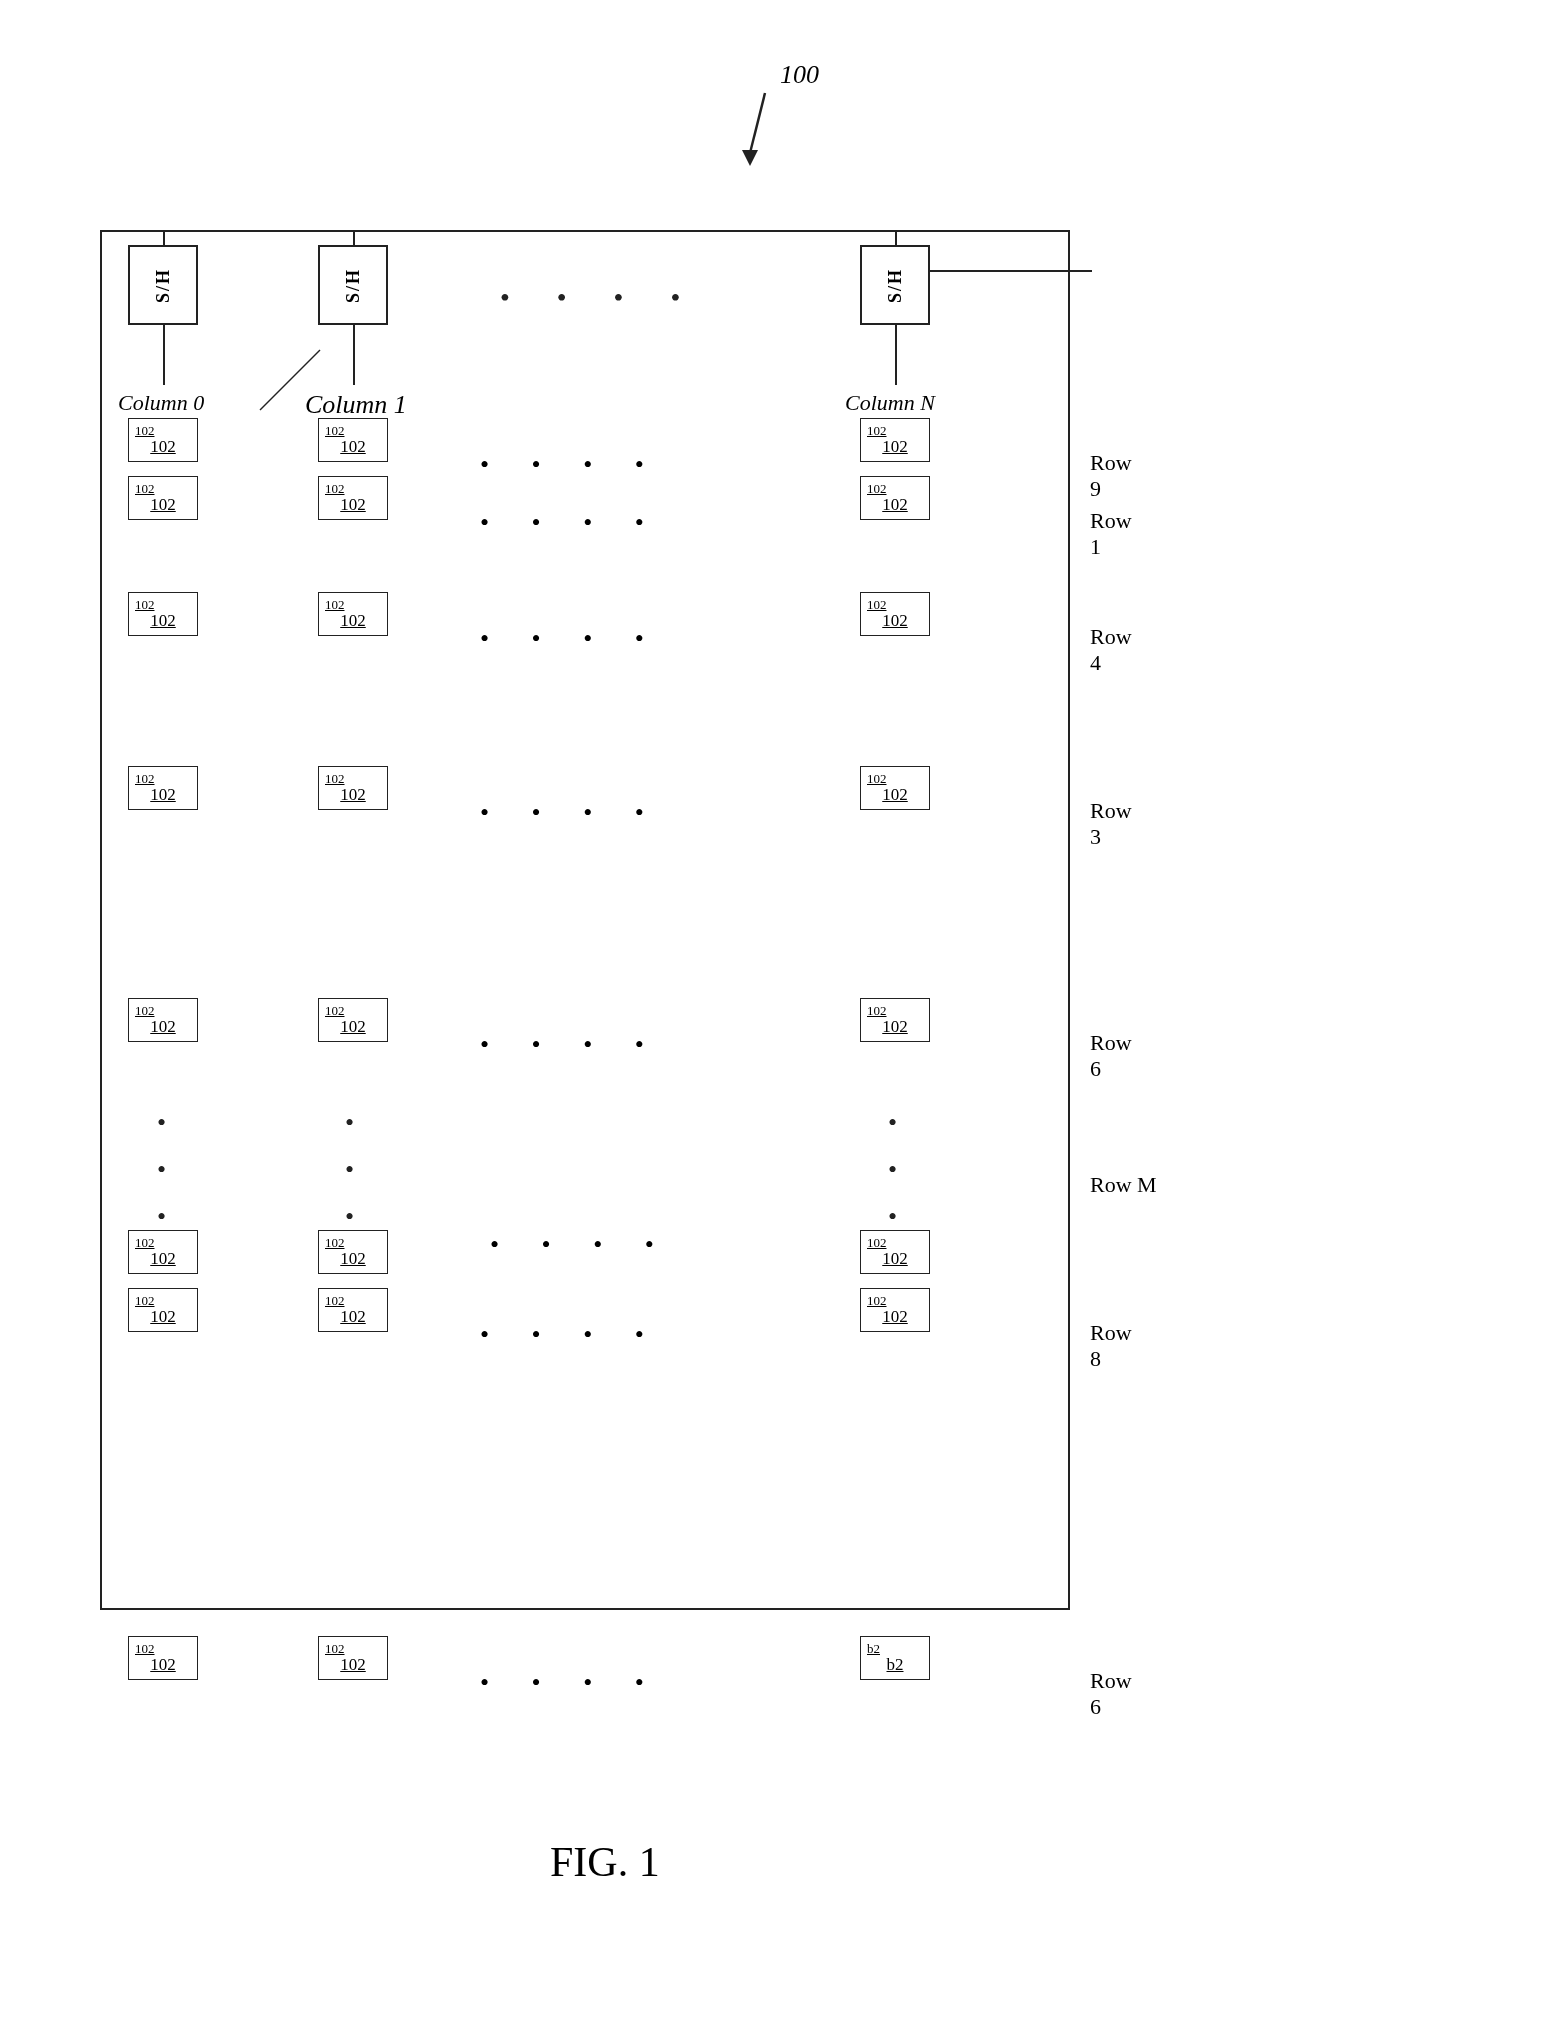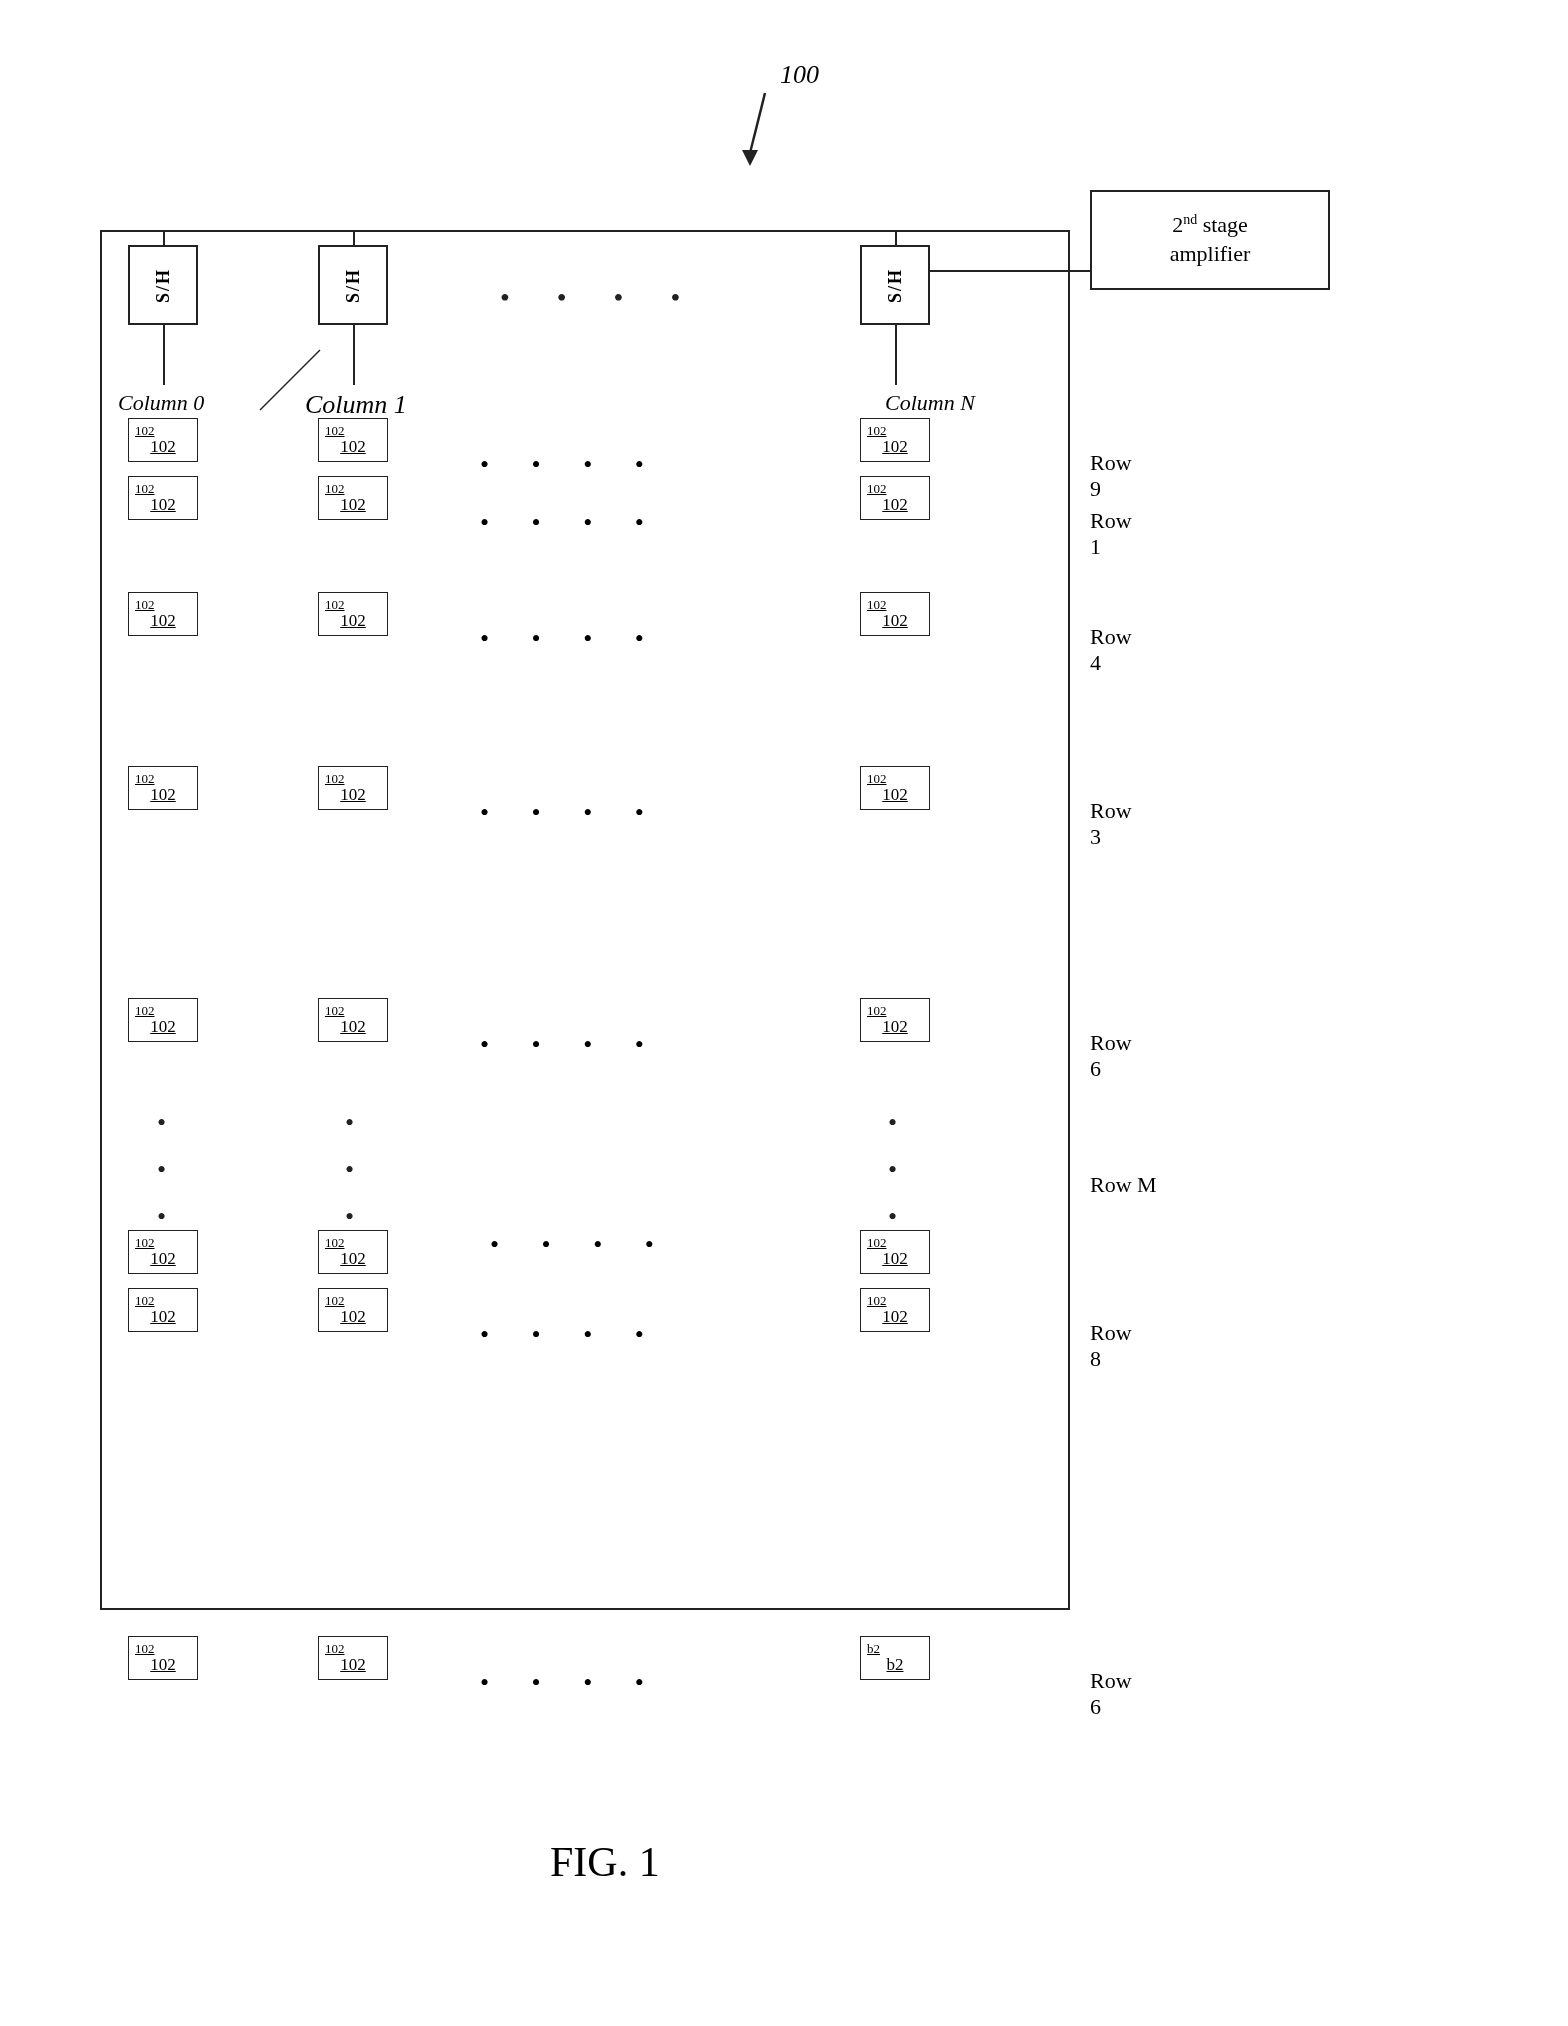--- a/index.html
+++ b/index.html
@@ -84,21 +84,21 @@
       top: 282px;
       left: 500px;
       font-size: 28px;
       letter-spacing: 20px;
       color: #222;
     }
 
     
     .col-label-0 { position: absolute; top: 390px; left: 118px; font-size: 22px; font-style: italic; }
     .col-label-1 { position: absolute; top: 390px; left: 305px; font-size: 26px; font-style: italic; }
-    .col-label-N { position: absolute; top: 390px; left: 845px; font-size: 22px; font-style: italic; margin-left: 40px; }
+    .col-label-N { position: absolute; top: 390px; left: 845px; font-size: 22px; font-style: italic; }
 
     
     .cell-box {
       width: 70px;
       height: 44px;
       border: 1.5px solid #222;
       display: flex;
       align-items: center;
       justify-content: center;
       font-size: 17px;
@@ -240,23 +240,20 @@
 <body>
 
 <div class="page">
 
   <div class="ref-100">100</div>
   <svg class="diag" style="position:absolute;top:88px;left:720px;">
     <line x1="45" y1="5" x2="30" y2="65" stroke="#222" stroke-width="2.5"></line>
     <polygon points="22,62 30,78 38,62" fill="#222"></polygon>
   </svg>
 
-  <div class="stage-amplifier-box">
-    <span>2<sup>nd</sup> stage<br>amplifier</span>
-  </div>
 
   <div class="main-container"></div>
 
   <div class="sh-top-line-0"></div>
   <div class="sh-top-line-1"></div>
   <div class="sh-top-line-N"></div>
 
   <div class="sh-box sh-col0">S/H</div>
   <div class="sh-box sh-col1">S/H</div>
   <div class="sh-box sh-colN">S/H</div>

